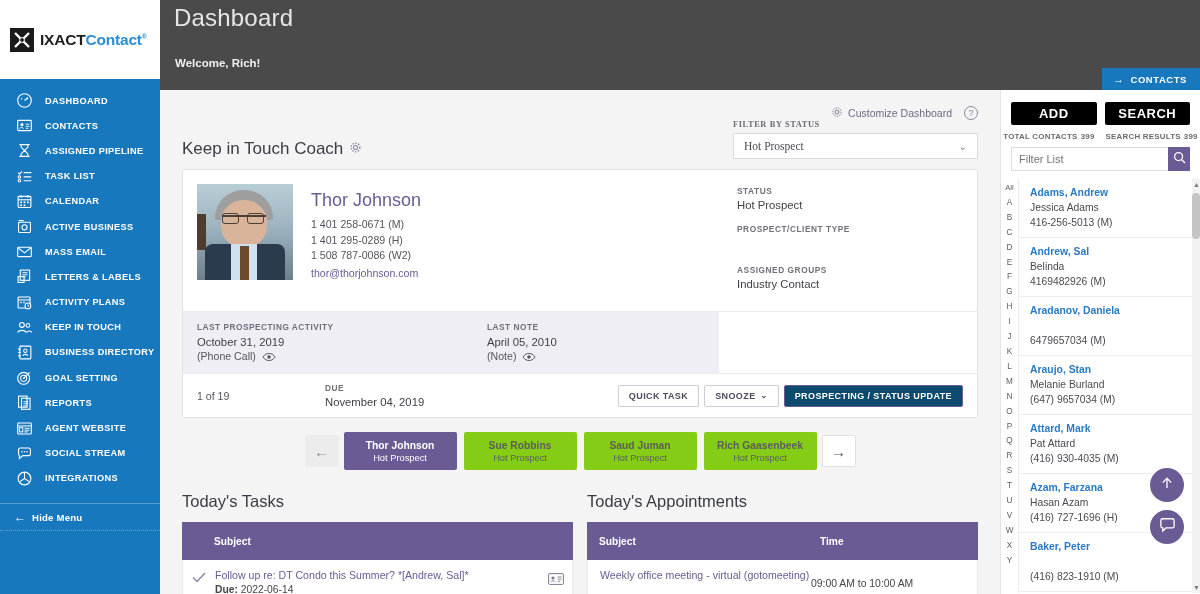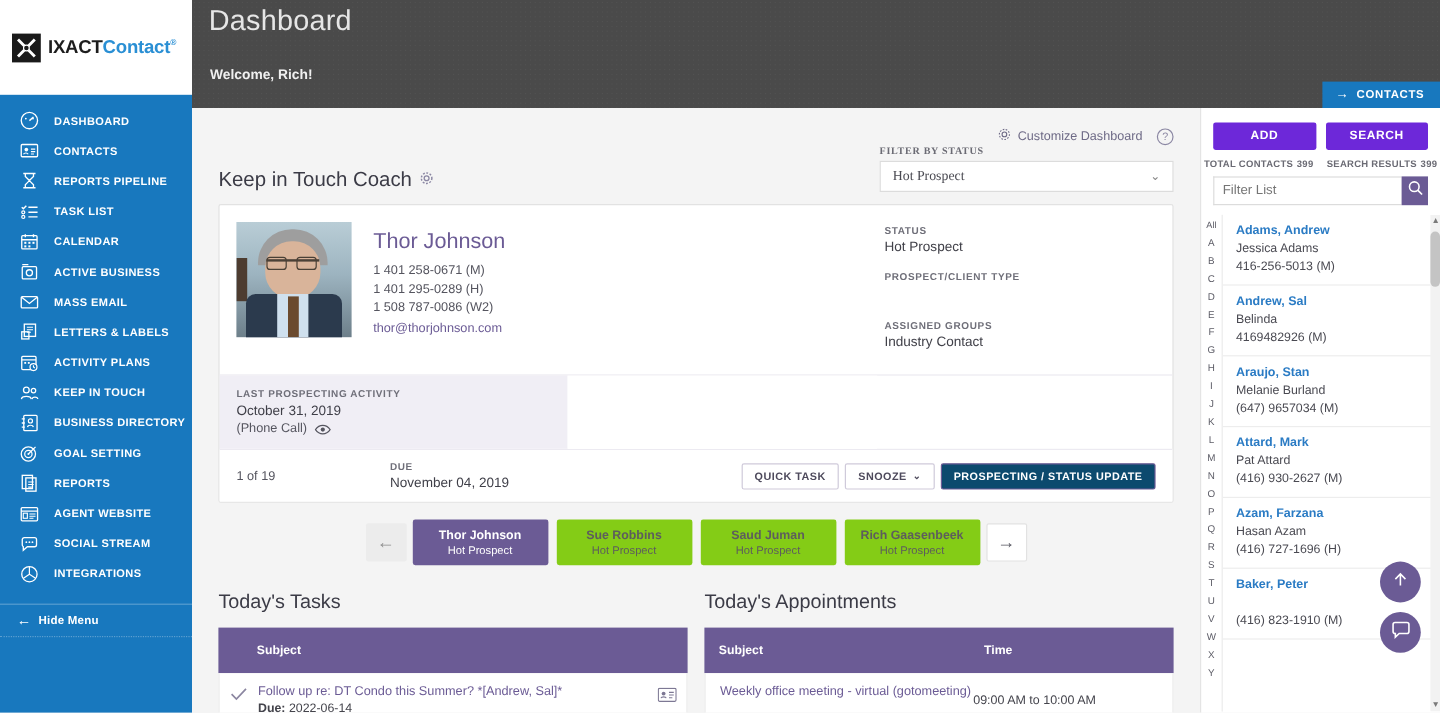--- a/index.html
+++ b/index.html
@@ -249,23 +249,23 @@
   .appt-time { width: 158px; font-size: 10.4px; color: #44444c; padding-top: 10px; }
 
   
   .rightpanel {
     width: 200px; flex: 0 0 200px; height: 504px;
     background: #fff; border-left: 1px solid #e4e4e4;
     position: relative; overflow: hidden;
   }
   .rp-btns { display: flex; gap: 8px; padding: 12px 10px 0 10px; }
   .rp-btn {
-    flex: 1 1 0; background: #6d28d9; color: #fff;
+    flex: 1 1 0; background: #000000; color: #fff;
     height: 23px; display: flex; align-items: center; justify-content: center;
-    font-size: 10px; font-weight: bold; letter-spacing: .5px;
+    font-size: 13px; font-weight: bold; letter-spacing: .5px;
     cursor: pointer; border-radius: 2px;
   }
   .rp-counts {
     display: flex; justify-content: center; gap: 11px;
     padding: 7px 0 6px 0;
     font-size: 7.9px; color: #6b6b74; font-weight: bold; letter-spacing: .25px;
   }
   .rp-counts .num { color: #6b6b74; margin-left: 3px; }
   .rp-filter { display: flex; padding: 0 10px; }
   .rp-filter input {
@@ -349,21 +349,21 @@
           </span>
         <span class="nav-label">CONTACTS</span>
       </div>
       <div class="nav-item">
         <span class="nav-ico">
             <svg width="17" height="17" viewBox="0 0 20 20">
               <path d="M4 3h12M4 17h12" stroke="#fff" stroke-width="1.4"></path>
               <path d="M6 3v3l4 4-4 4v3M14 3v3l-4 4 4 4v3" fill="none" stroke="#fff" stroke-width="1.3"></path>
             </svg>
           </span>
-        <span class="nav-label">REPORTS PIPELINE</span>
+        <span class="nav-label">ASSIGNED PIPELINE</span>
       </div>
       <div class="nav-item">
         <span class="nav-ico">
             <svg width="17" height="17" viewBox="0 0 20 20">
               <path d="M2.5 5.5l1.6 1.6L7 4" fill="none" stroke="#fff" stroke-width="1.4"></path>
               <circle cx="4" cy="10.5" r="1.5" fill="none" stroke="#fff" stroke-width="1.2"></circle>
               <circle cx="4" cy="15" r="1.5" fill="none" stroke="#fff" stroke-width="1.2"></circle>
               <path d="M9 5.5h9M9 10.5h9M9 15h9" stroke="#fff" stroke-width="1.4"></path>
             </svg>
           </span>
@@ -598,20 +598,31 @@
               </div>
             </div>
           </div>
 
           <div class="coach-mid">
             <div class="mid-cell a">
               <div class="mid-label">LAST PROSPECTING ACTIVITY</div>
               <div class="mid-date">October 31, 2019</div>
               <div class="mid-sub">
                 <span>(Phone Call)</span>
+                <span class="eye"><svg width="14" height="10" viewBox="0 0 16 10">
+                      <path d="M1 5c2.3-3.3 4.6-4 7-4s4.7.7 7 4c-2.3 3.3-4.6 4-7 4S3.3 8.3 1 5z" fill="none" stroke="#55555f" stroke-width="1.1"></path>
+                      <circle cx="8" cy="5" r="2" fill="#55555f"></circle>
+                    </svg></span>
+              </div>
+            </div>
+            <div class="mid-cell b">
+              <div class="mid-label">LAST NOTE</div>
+              <div class="mid-date">April 05, 2010</div>
+              <div class="mid-sub">
+                <span>(Note)</span>
                 <span class="eye"><svg width="14" height="10" viewBox="0 0 16 10">
                       <path d="M1 5c2.3-3.3 4.6-4 7-4s4.7.7 7 4c-2.3 3.3-4.6 4-7 4S3.3 8.3 1 5z" fill="none" stroke="#55555f" stroke-width="1.1"></path>
                       <circle cx="8" cy="5" r="2" fill="#55555f"></circle>
                     </svg></span>
               </div>
             </div>
             <div class="mid-cell c"></div>
           </div>
 
           <div class="coach-bottom">
@@ -760,28 +771,33 @@
               <div class="cname">Adams, Andrew</div>
               <div class="cspouse">Jessica Adams</div>
               <div class="cphone">416-256-5013 (M)</div>
             </div>
             <div class="citem">
               <div class="cname">Andrew, Sal</div>
               <div class="cspouse">Belinda</div>
               <div class="cphone">4169482926 (M)</div>
             </div>
             <div class="citem">
+              <div class="cname">Aradanov, Daniela</div>
+              <div class="cspouse"></div>
+              <div class="cphone">6479657034 (M)</div>
+            </div>
+            <div class="citem">
               <div class="cname">Araujo, Stan</div>
               <div class="cspouse">Melanie Burland</div>
               <div class="cphone">(647) 9657034 (M)</div>
             </div>
             <div class="citem">
               <div class="cname">Attard, Mark</div>
               <div class="cspouse">Pat Attard</div>
-              <div class="cphone">(416) 930-2627 (M)</div>
+              <div class="cphone">(416) 930-4035 (M)</div>
             </div>
             <div class="citem">
               <div class="cname">Azam, Farzana</div>
               <div class="cspouse">Hasan Azam</div>
               <div class="cphone">(416) 727-1696 (H)</div>
             </div>
             <div class="citem">
               <div class="cname">Baker, Peter</div>
               <div class="cspouse"></div>
               <div class="cphone">(416) 823-1910 (M)</div>

